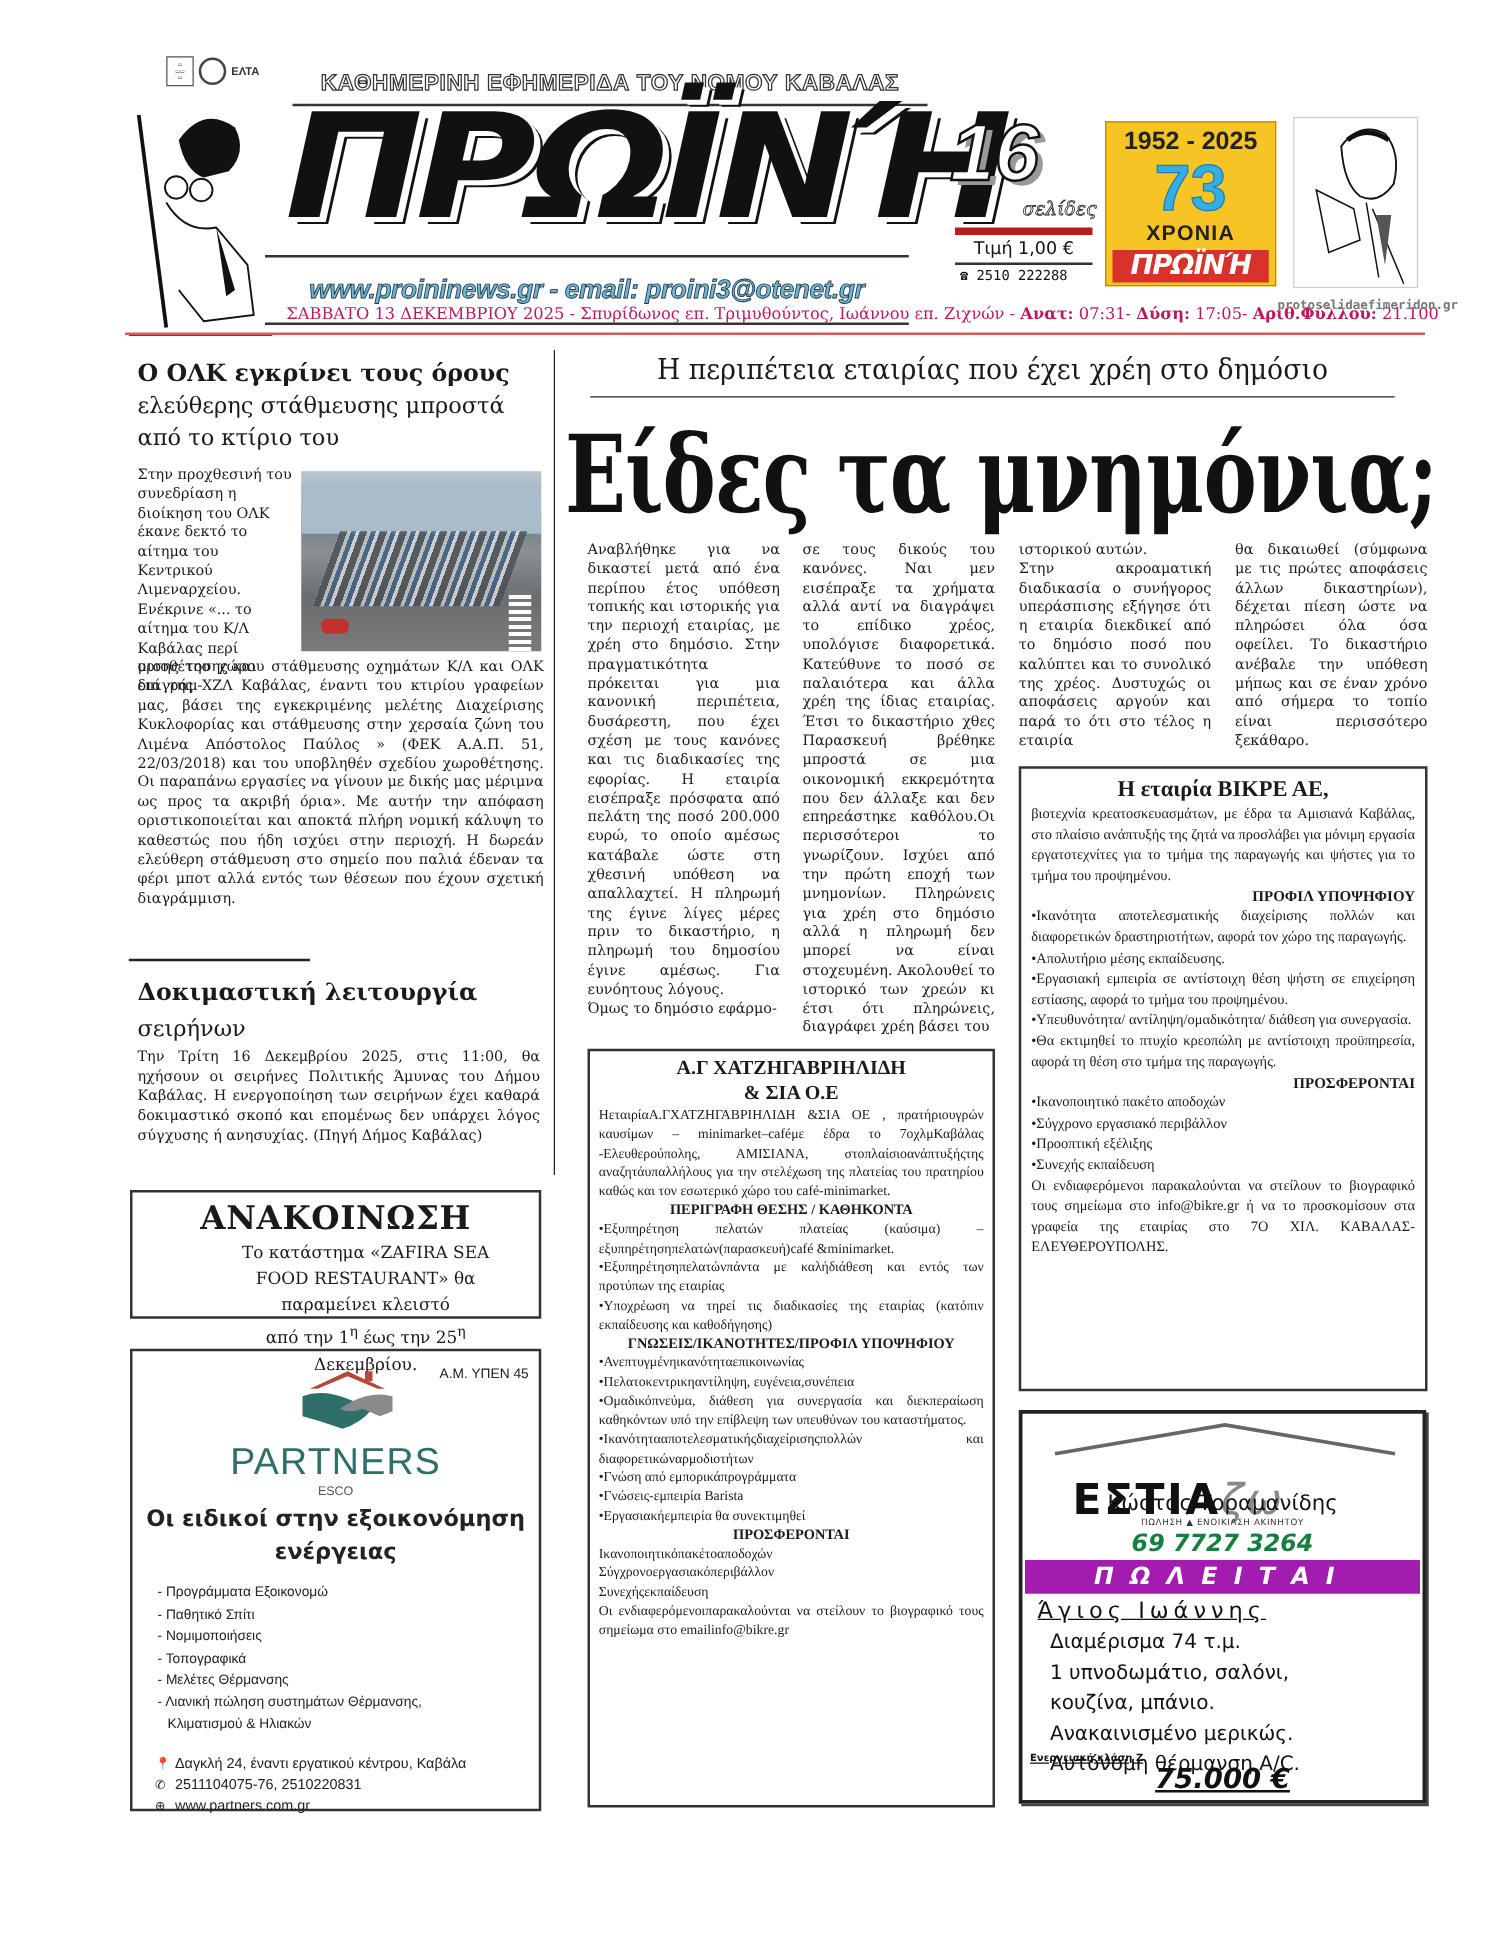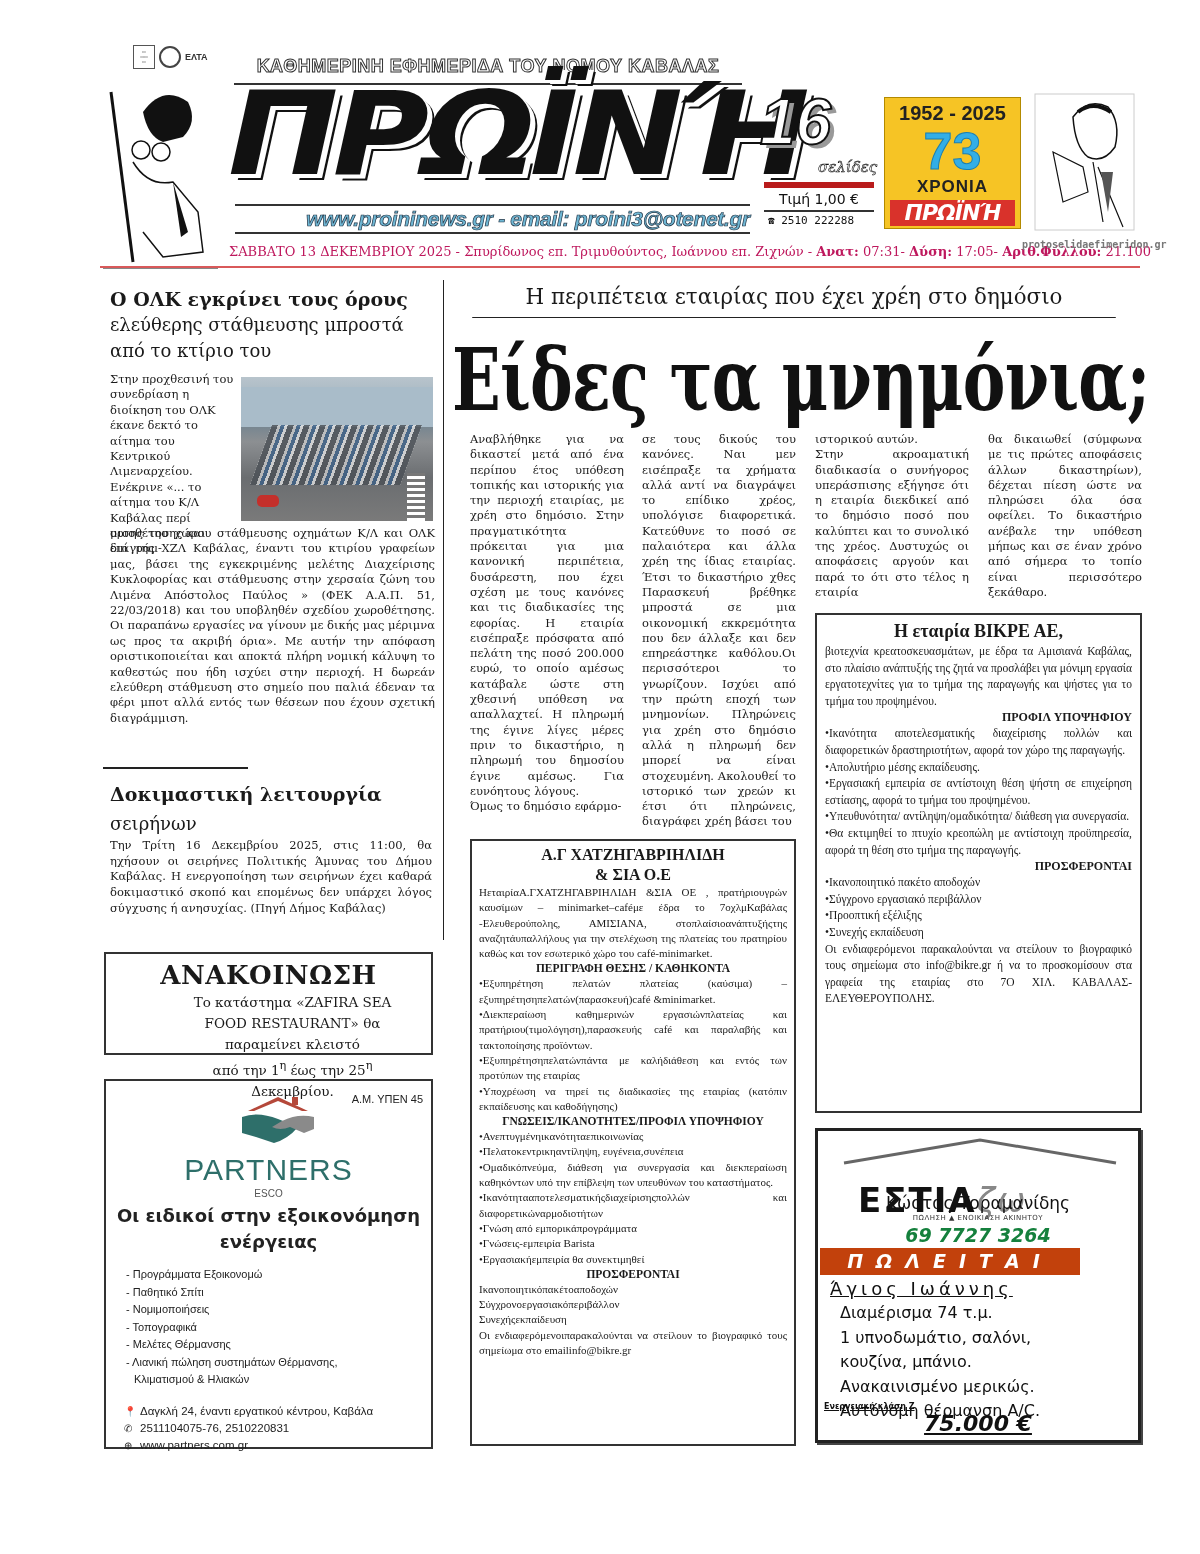--- a/index.html
+++ b/index.html
@@ -9,21 +9,21 @@
 
   
   .logos { left: 133px; top: 44px; width: 85px; height: 26px; display: flex; gap: 4px; align-items: center; }
   .logo-box { width: 22px; height: 24px; border: 1px solid #555; font-size: 4px; line-height: 5px; text-align: center; color: #333; padding-top: 3px; font-family: "Liberation Sans", sans-serif; }
   .logo-circle { width: 22px; height: 22px; border: 2px solid #444; border-radius: 50%; }
   .logo-elta { font: bold 9px "Liberation Sans", sans-serif; color: #333; }
   .tagline { left: 234px; top: 56px; width: 508px; text-align: center; font: bold 18px "Liberation Sans", sans-serif; color: #fff; -webkit-text-stroke: 1px #333; letter-spacing: 0.5px; border-bottom: 2px solid #333; padding-bottom: 6px; }
   .caricature-left { left: 103px; top: 82px; width: 115px; height: 188px; }
   .caricature-right { left: 1033px; top: 92px; width: 103px; height: 140px; }
   .title-logo { left: 228px; top: 72px; width: 520px; height: 140px; font: 900 132px "DejaVu Sans", sans-serif; font-style: italic; letter-spacing: -6px; color: #111; text-shadow: 5px 5px 0 #fff, 7px 7px 0 #111; line-height: 140px; transform: scaleY(0.88); transform-origin: top left; white-space: nowrap; }
-  .web-line { left: 235px; top: 204px; width: 515px; border-top: 2px solid #333; border-bottom: 2px solid #333; text-align: right; font: bold italic 21px "Liberation Sans", sans-serif; color: #6fb7d4; -webkit-text-stroke: 0.7px #234; padding: 1px 0; white-space: nowrap; letter-spacing: -0.3px; }
+  .web-line { left: 212px; top: 204px; width: 515px; border-top: 2px solid #333; border-bottom: 2px solid #333; text-align: center; font: bold italic 21px "Liberation Sans", sans-serif; color: #6fb7d4; -webkit-text-stroke: 0.7px #234; padding: 14px 0; white-space: nowrap; letter-spacing: -0.3px; }
   .pages-num { left: 760px; top: 90px; font: bold italic 64px "Liberation Sans", sans-serif; color: #fff; -webkit-text-stroke: 2px #111; text-shadow: 5px 4px 0 #999; line-height: 64px; }
   .pages-label { left: 818px; top: 158px; font: italic 15px "DejaVu Serif", serif; color: #fff; -webkit-text-stroke: 0.6px #111; }
   .price { left: 764px; top: 182px; width: 110px; border-top: 6px solid #b91c1c; border-bottom: 2px solid #333; text-align: center; font: 14px "DejaVu Sans", sans-serif; color: #111; padding: 3px 0; }
   .phone { left: 768px; top: 214px; font: 11px "DejaVu Sans Mono", monospace; color: #111; }
   .anniv { left: 884px; top: 97px; width: 137px; height: 132px; background: #f6c425; border: 1px solid #b38a00; text-align: center; }
   .anniv-years { font: bold 20px "Liberation Sans", sans-serif; color: #222; margin-top: 4px; }
   .anniv-num { font: 900 52px "Liberation Sans", sans-serif; color: #33aee6; line-height: 52px; -webkit-text-stroke: 1px #1c7fb0; }
   .anniv-word { font: 900 17px "Liberation Sans", sans-serif; color: #222; letter-spacing: 1px; }
   .anniv-brand { margin: 3px 5px 0; background: #d9322b; color: #fff; font: 900 italic 22px "DejaVu Sans", sans-serif; line-height: 26px; letter-spacing: -1px; }
   .dateline { left: 229px; top: 244px; font: 13px "DejaVu Serif", serif; color: #be185d; white-space: nowrap; }
@@ -79,21 +79,21 @@
   .ad-bikre .hd { text-align: right; font: bold 12px "Liberation Serif", serif; line-height: 16px; }
   .ad-bikre .j { text-align: justify; }
 
   .ad-estia { left: 815px; top: 1128px; width: 326px; height: 315px; border: 3px solid #222; box-shadow: 2px 2px 0 #444; font-family: "DejaVu Sans", sans-serif; }
   .roof { position: absolute; left: 22px; top: 6px; width: 280px; height: 30px; }
   .estia-logo { position: absolute; left: 40px; top: 25px; font: bold 34px "DejaVu Sans", sans-serif; letter-spacing: 2px; color: #111; margin-top: 24px; }
   .estia-logo span { color: #888; font-style: italic; font-weight: normal; }
   .estia-name { position: absolute; left: 0; top: 62px; width: 100%; text-align: center; font: 17px "DejaVu Sans", sans-serif; color: #111; }
   .estia-role { position: absolute; left: 0; top: 83px; width: 100%; text-align: center; font: 7px "DejaVu Sans", sans-serif; color: #333; letter-spacing: 0.5px; }
   .estia-phone { position: absolute; left: 0; top: 93px; width: 100%; text-align: center; font: bold italic 19px "DejaVu Sans", sans-serif; color: #15803d; }
-  .estia-sale { position: absolute; left: 2px; top: 117px; width: 260px; height: 27px; background: #c2410c; color: #fff; text-align: center; font: bold italic 19px "DejaVu Sans", sans-serif; letter-spacing: 13px; line-height: 27px; }
+  .estia-sale { position: absolute; left: 2px; top: 117px; width: 316px; height: 27px; background: #a21caf; color: #fff; text-align: center; font: bold italic 19px "DejaVu Sans", sans-serif; letter-spacing: 13px; line-height: 27px; }
   .estia-loc { position: absolute; left: 12px; top: 147px; font: 18px "DejaVu Sans", sans-serif; letter-spacing: 4px; text-decoration: underline; color: #111; }
   .estia-desc { position: absolute; left: 22px; top: 170px; font: 16px "DejaVu Sans", sans-serif; line-height: 24.5px; color: #111; }
   .estia-class { position: absolute; left: 6px; top: 271px; font: bold 8px "DejaVu Sans", sans-serif; text-decoration: underline; color: #111; }
   .estia-price { position: absolute; left: 0; top: 280px; width: 100%; text-align: center; font: bold italic 22px "DejaVu Sans", sans-serif; text-decoration: underline; color: #111; }
 </style>
 </head>
 <body>
 
 <div class="abs logos">
   <div class="logo-box">▭<br>▭▭<br>▭</div>
@@ -219,21 +219,20 @@
 <div class="abs story-col" style="left:988px">
   <p>θα δικαιωθεί (σύμφωνα με τις πρώτες αποφάσεις άλλων δικαστηρίων), δέχεται πίεση ώστε να πληρώσει όλα όσα οφείλει. Το δικαστήριο ανέβαλε την υπόθεση μήπως και σε έναν χρόνο από σήμερα το τοπίο είναι περισσότερο ξεκάθαρο.</p>
 </div>
 
 <div class="abs ad-hatz">
   <div class="t1">Α.Γ ΧΑΤΖΗΓΑΒΡΙΗΛΙΔΗ</div>
   <div class="t1">&amp; ΣΙΑ Ο.Ε</div>
   <div class="j">ΗεταιρίαΑ.ΓΧΑΤΖΗΓΑΒΡΙΗΛΙΔΗ &amp;ΣΙΑ ΟΕ , πρατήριουγρών καυσίμων – minimarket–caféμε έδρα το 7οχλμΚαβάλας -Ελευθερούπολης, ΑΜΙΣΙΑΝΑ, στοπλαίσιοανάπτυξήςτης αναζητάυπαλλήλους για την στελέχωση της πλατείας του πρατηρίου καθώς και τον εσωτερικό χώρο του café-minimarket.</div>
   <div class="hd">ΠΕΡΙΓΡΑΦΗ ΘΕΣΗΣ / ΚΑΘΗΚΟΝΤΑ</div>
   <div class="j">•Εξυπηρέτηση πελατών πλατείας (καύσιμα) – εξυπηρέτησηπελατών(παρασκευή)café &amp;minimarket.</div>
-  <div class="j">•Διεκπεραίωση καθημερινών εργασιώνπλατείας και πρατήριου(τιμολόγηση),παρασκευής café και παραλαβής και τακτοποίησης προϊόντων.</div>
   <div class="j">•Εξυπηρέτησηπελατώνπάντα με καλήδιάθεση και εντός των προτύπων της εταιρίας</div>
   <div class="j">•Υποχρέωση να τηρεί τις διαδικασίες της εταιρίας (κατόπιν εκπαίδευσης και καθοδήγησης)</div>
   <div class="hd">ΓΝΩΣΕΙΣ/ΙΚΑΝΟΤΗΤΕΣ/ΠΡΟΦΙΛ ΥΠΟΨΗΦΙΟΥ</div>
   <div class="j">•Ανεπτυγμένηικανότηταεπικοινωνίας</div>
   <div class="j">•Πελατοκεντρικηαντίληψη, ευγένεια,συνέπεια</div>
   <div class="j">•Ομαδικόπνεύμα, διάθεση για συνεργασία και διεκπεραίωση καθηκόντων υπό την επίβλεψη των υπευθύνων του καταστήματος.</div>
   <div class="j">•Ικανότητααποτελεσματικήςδιαχείρισηςπολλών και διαφορετικώναρμοδιοτήτων</div>
   <div class="j">•Γνώση από εμπορικάπρογράμματα</div>
   <div class="j">•Γνώσεις-εμπειρία Barista</div>
   <div class="j">•Εργασιακήεμπειρία θα συνεκτιμηθεί</div>

